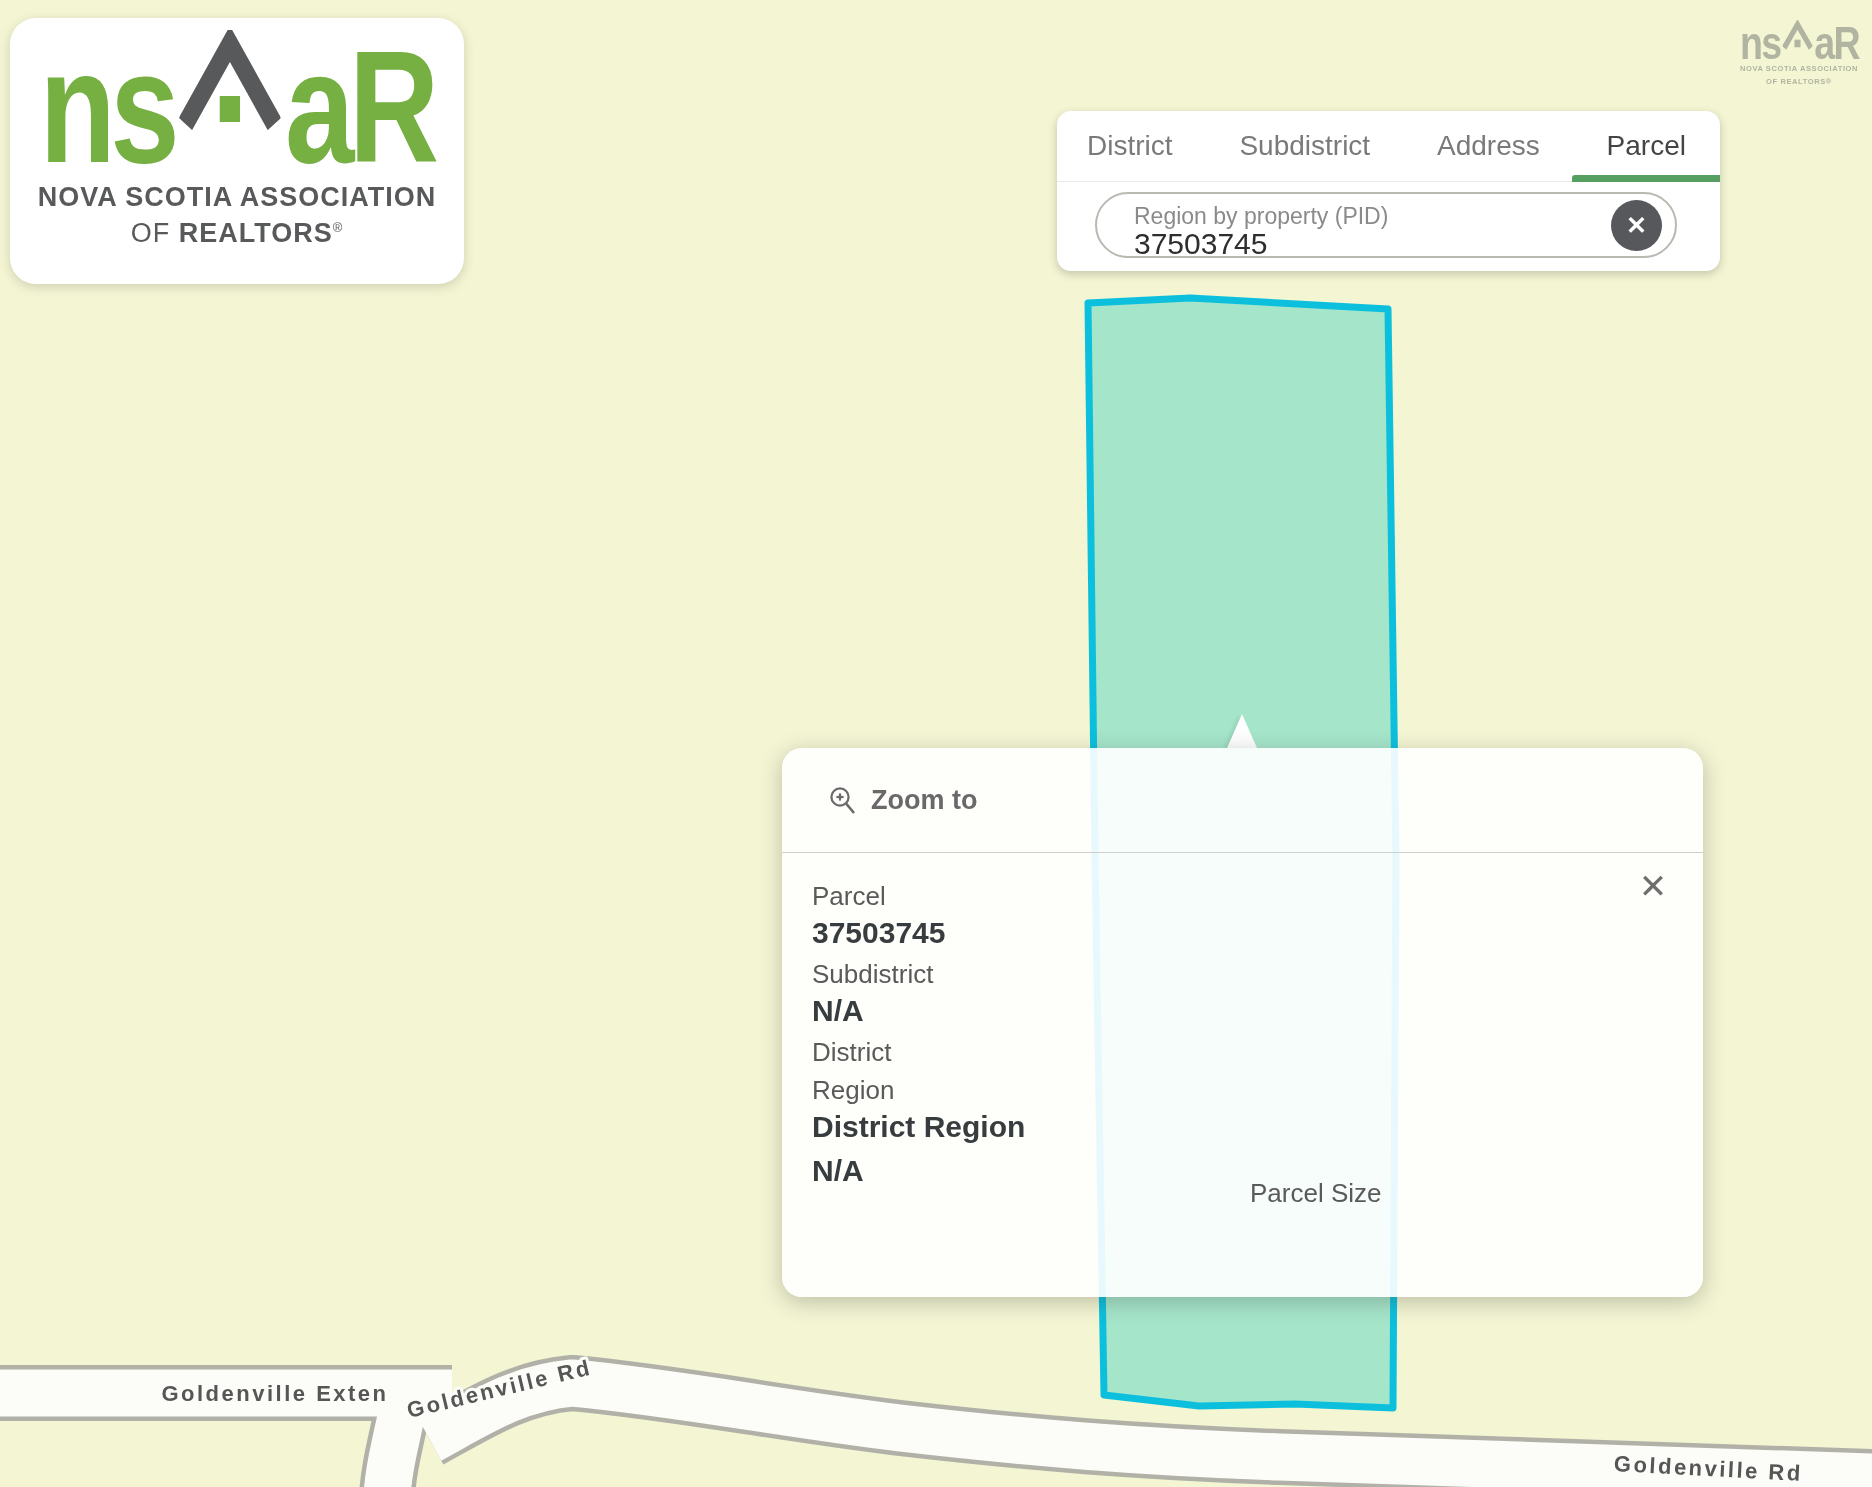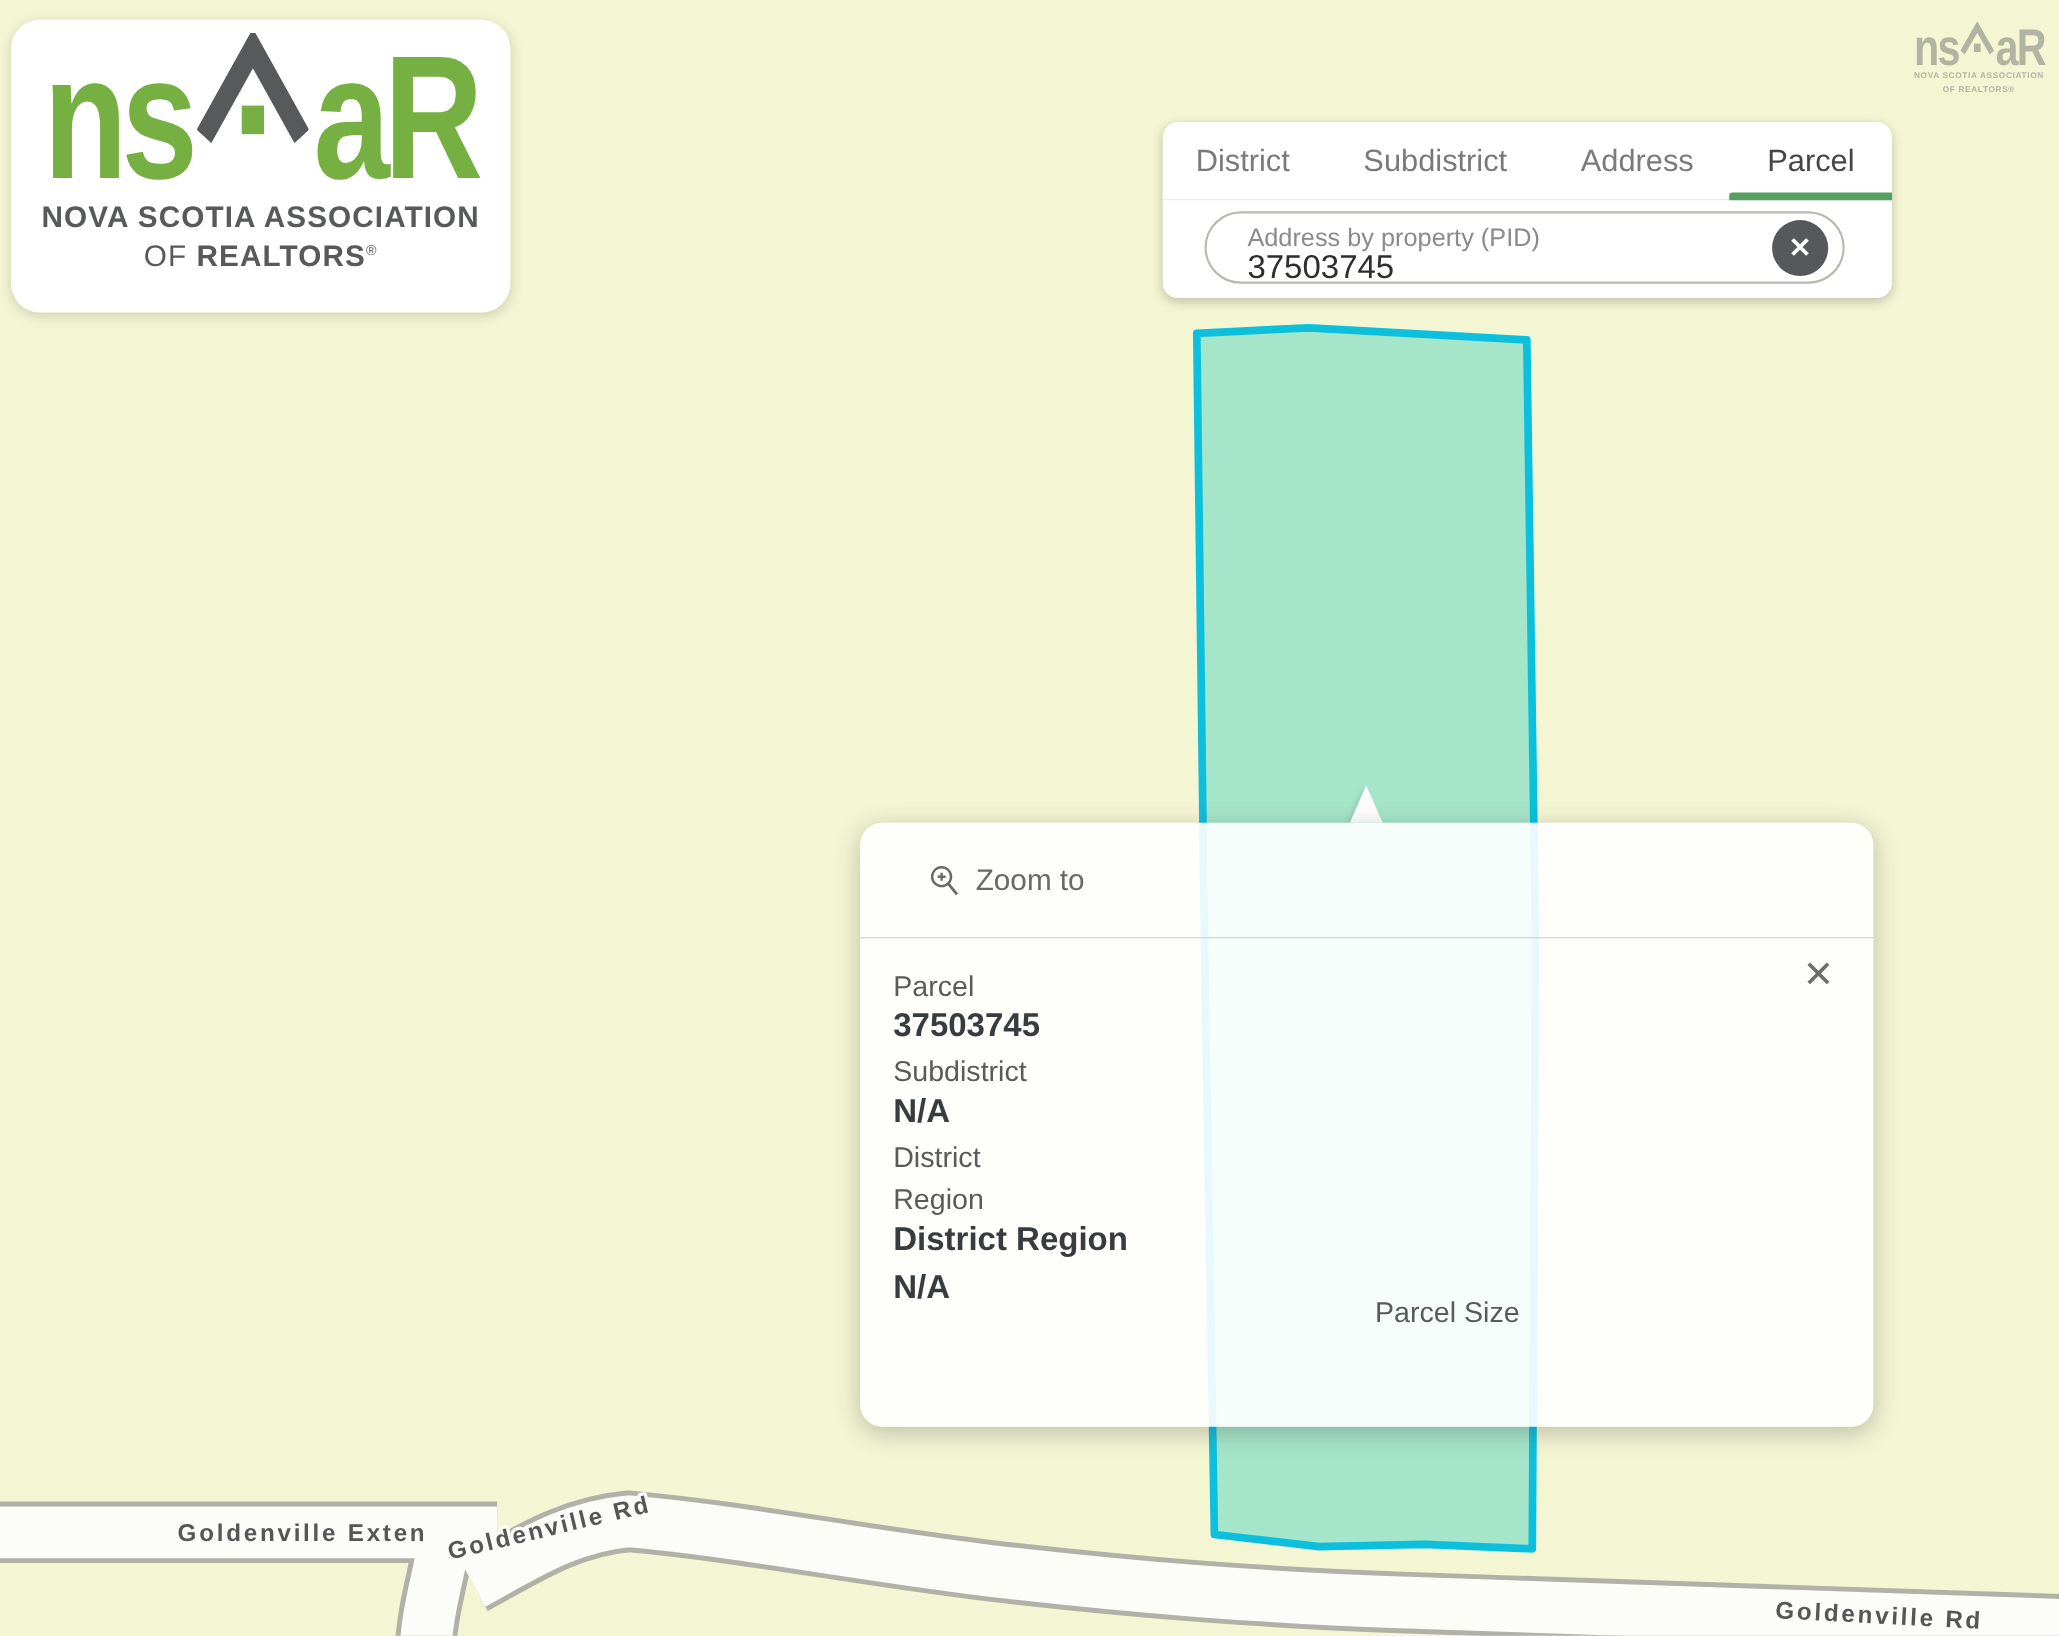--- a/index.html
+++ b/index.html
@@ -89,22 +89,22 @@
     border-left:15px solid transparent;border-right:15px solid transparent;
     border-bottom:34px solid #fdfefd;
     filter:drop-shadow(-3px 2px 2px rgba(0,0,0,0.10));
   }
   .popup{
     position:absolute;left:782px;top:748px;width:921px;height:549px;z-index:5;
     background:rgba(255,255,255,0.90);border-radius:20px;
     box-shadow:0 5px 22px rgba(50,50,50,0.28);
   }
   .popup-header{
-    height:105px;display:flex;align-items:center;padding-left:62px;
-    border-bottom:1px solid #cfcfcc;cursor:pointer;
+    height:105px;display:flex;align-items:center;padding-left:46px;
+    border-bottom:1px solid #cfcfcc;cursor:pointer;font-weight:bold;
   }
   .popup-header .zoom-label{font-size:27px;color:#696969;margin-left:13px;}
   .popup-body{position:relative;padding:26px 30px 0 30px;}
   .field{margin-bottom:4px;}
   .field .f-label{font-size:26px;color:#5a5a5a;line-height:34px;}
   .field .f-value{font-size:30px;font-weight:bold;color:#373c3f;line-height:40px;}
   .size-field{position:absolute;left:468px;top:323px;}
   .popup-close{
     position:absolute;right:30px;top:118px;width:40px;height:40px;
     font-size:34px;color:#6e6e6e;line-height:40px;text-align:center;cursor:pointer;
@@ -166,21 +166,21 @@
 
 <div class="search-panel">
   <div class="tab-row">
     <div class="tab">District</div>
     <div class="tab">Subdistrict</div>
     <div class="tab">Address</div>
     <div class="tab active">Parcel</div>
     <div class="tab-underline"></div>
   </div>
   <div class="search-pill">
-    <div class="pill-label">Address by property (PID)</div>
+    <div class="pill-label">Region by property (PID)</div>
     <input class="pill-input" type="text" value="37503745" style="">
     <div class="pill-clear">✕</div>
   </div>
 </div>
 
 <div class="popup-notch"></div>
 <div class="popup">
   <div class="popup-header">
     <svg width="30" height="31" viewBox="0 0 30 31" fill="none">
       <circle cx="12" cy="12" r="8.6" stroke="#6a6a6a" stroke-width="2.2"></circle>

